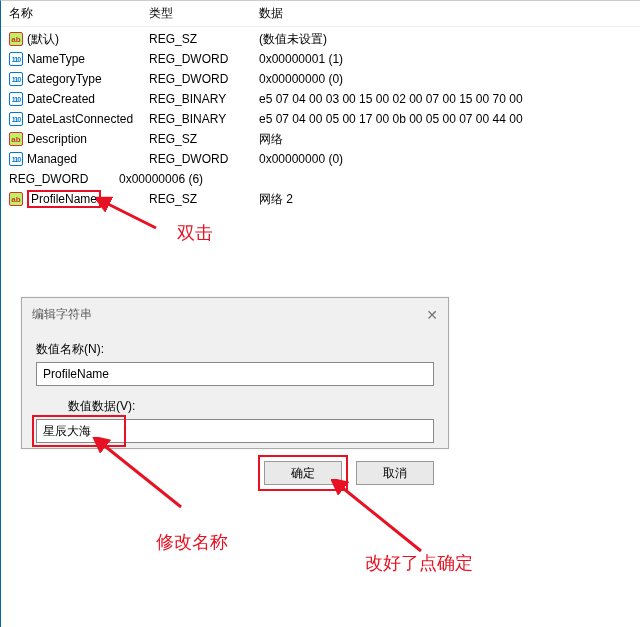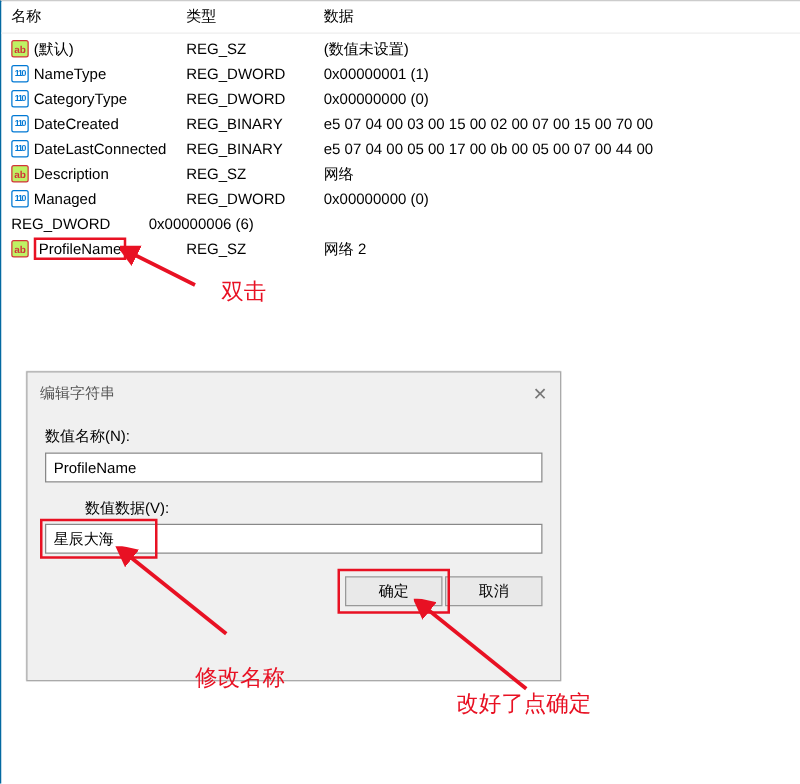--- a/index.html
+++ b/index.html
@@ -58,21 +58,21 @@
     }
     .arrow {
       position: absolute;
     }
     
     .dialog {
       position: absolute;
       left: 20px;
       top: 296px;
       width: 428px;
-      height: 248px;
+      height: 152px;
       background: #f0f0f0;
       border: 1px solid #aaa;
       box-shadow: 0 0 1px rgba(0,0,0,0.2);
     }
     .dialog-title {
       padding: 8px 10px;
       font-size: 12px;
       color: #555;
       display: flex;
       justify-content: space-between;
@@ -94,21 +94,21 @@
     .input-wrap.red-outline::after{
       content:"";
       position:absolute;
       left:-4px; top:-4px; right:calc(100% - 90px); bottom:-4px;
       border:2px solid #e81123;
       pointer-events:none;
     }
     .dialog-buttons {
       display: flex;
       justify-content: flex-end;
-      gap: 2px;
+      gap: 14px;
       padding: 14px 14px 10px;
     }
     .btn {
       width: 78px;
       height: 24px;
       border: 1px solid #999;
       background: #e9e9e9;
       font-size: 12px;
       font-family: inherit;
       cursor: default;

